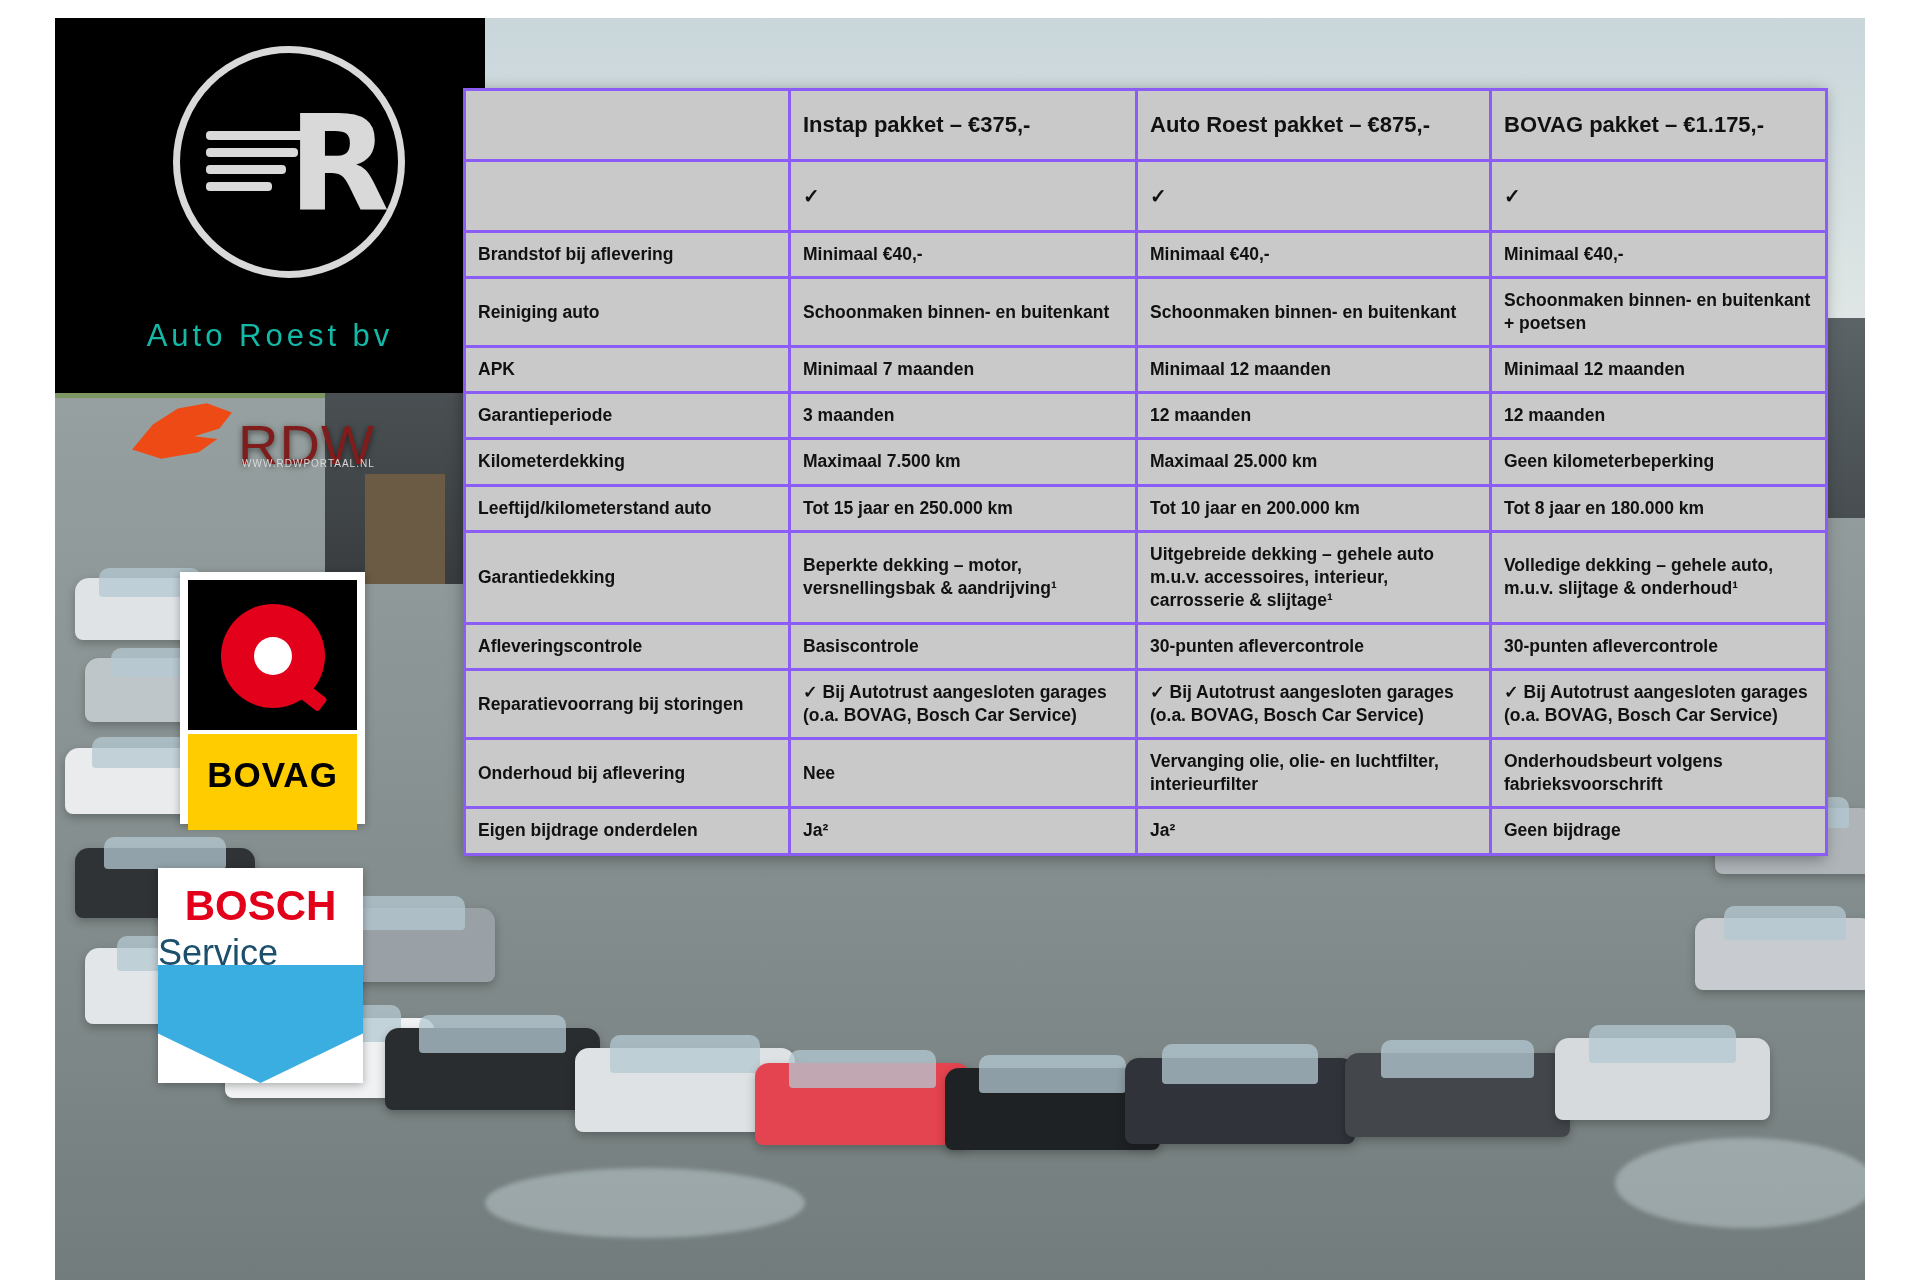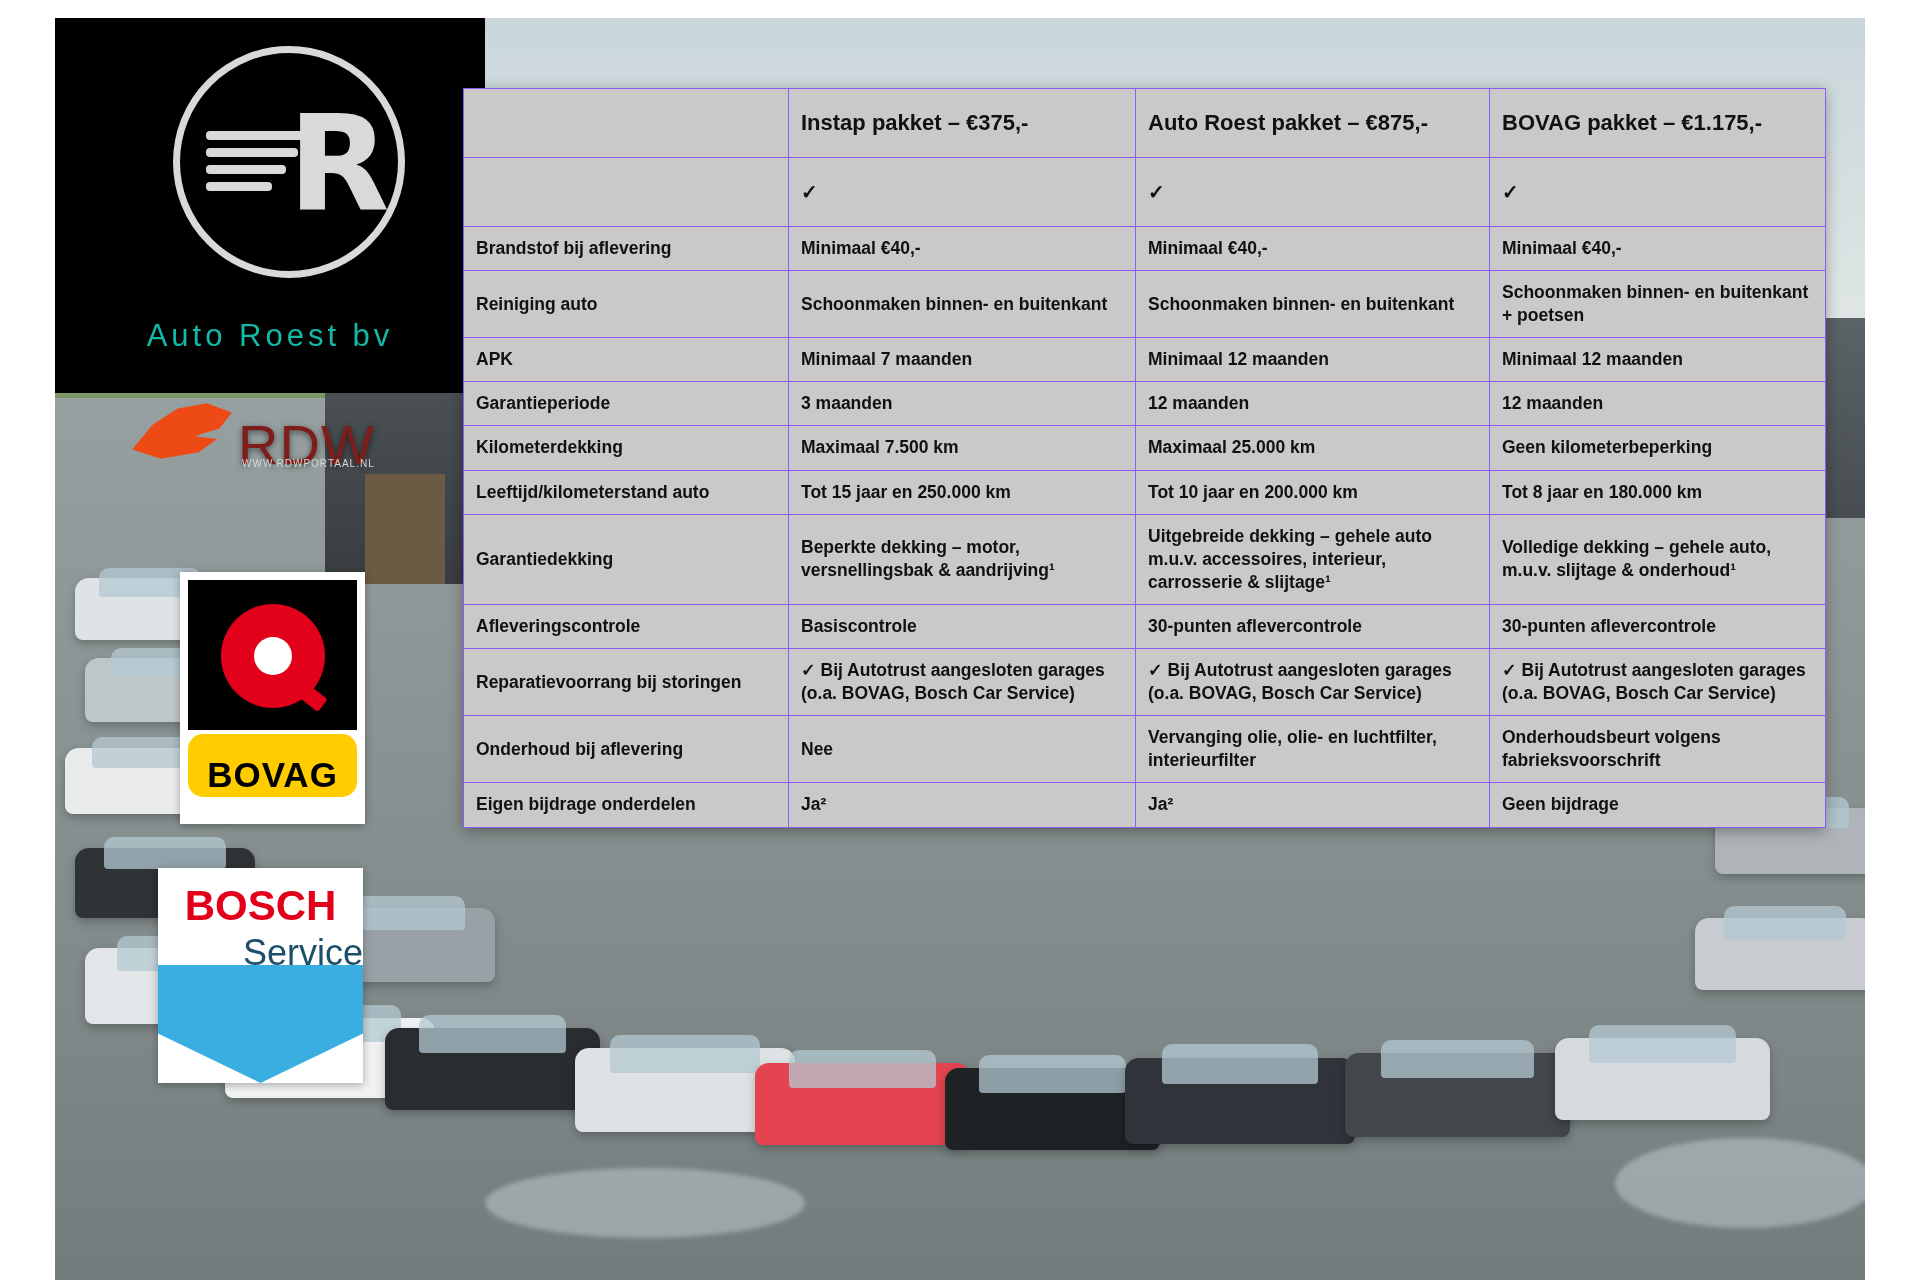--- a/index.html
+++ b/index.html
@@ -213,23 +213,22 @@
     left: 54%;
     top: 56%;
     width: 58px;
     height: 16px;
     background: #e2001a;
     transform: rotate(38deg);
     transform-origin: left center;
     border-radius: 3px;
   }
   .bovag .band {
-    position: absolute; left: 8px; top: 162px; right: 8px; height: 63px;
+    position: absolute; left: 8px; top: 162px; right: 8px; height: 96px;
     background: #ffcc00;
-    border-radius: 15px;
   }
   .bovag .band span {
     display: block;
     text-align: center;
     line-height: 82px;
     font-family: "Liberation Sans", sans-serif;
     font-weight: bold;
     font-size: 35px;
     color: #000000;
     letter-spacing: 1px;
@@ -255,21 +254,21 @@
     left: 0; top: 14px; width: 100%;
     text-align: center;
     font-weight: bold;
     font-size: 42px;
     color: #e2001a;
     letter-spacing: 0px;
   }
   .bosch .b-sub {
     position: absolute;
     left: 0; top: 64px; width: 100%;
-    text-align: right;
+    text-align: left;
     font-size: 36px;
     color: #1c4f6b;
   }
   .bosch .b-logo {
     position: absolute;
     left: 50%; top: 124px;
     width: 40px; height: 40px;
     margin-left: -20px;
     border: 3px solid #ffffff;
     border-radius: 50%;
@@ -296,21 +295,21 @@
     width: 100%;
     border-collapse: collapse;
     table-layout: fixed;
     background: #c9c9c9;
   }
   table.compare col.c0 { width: 325px; }
   table.compare col.c1 { width: 347px; }
   table.compare col.c2 { width: 354px; }
   table.compare col.c3 { width: 336px; }
   table.compare td, table.compare th {
-    border: 1px solid #8b5cf6;
+    border: 3px solid #8b5cf6;
     padding: 10px 12px;
     vertical-align: middle;
     text-align: left;
     color: #111111;
     font-size: 17.5px;
     font-weight: bold;
     line-height: 1.32;
     font-family: "Liberation Sans", sans-serif;
   }
   table.compare thead th {

